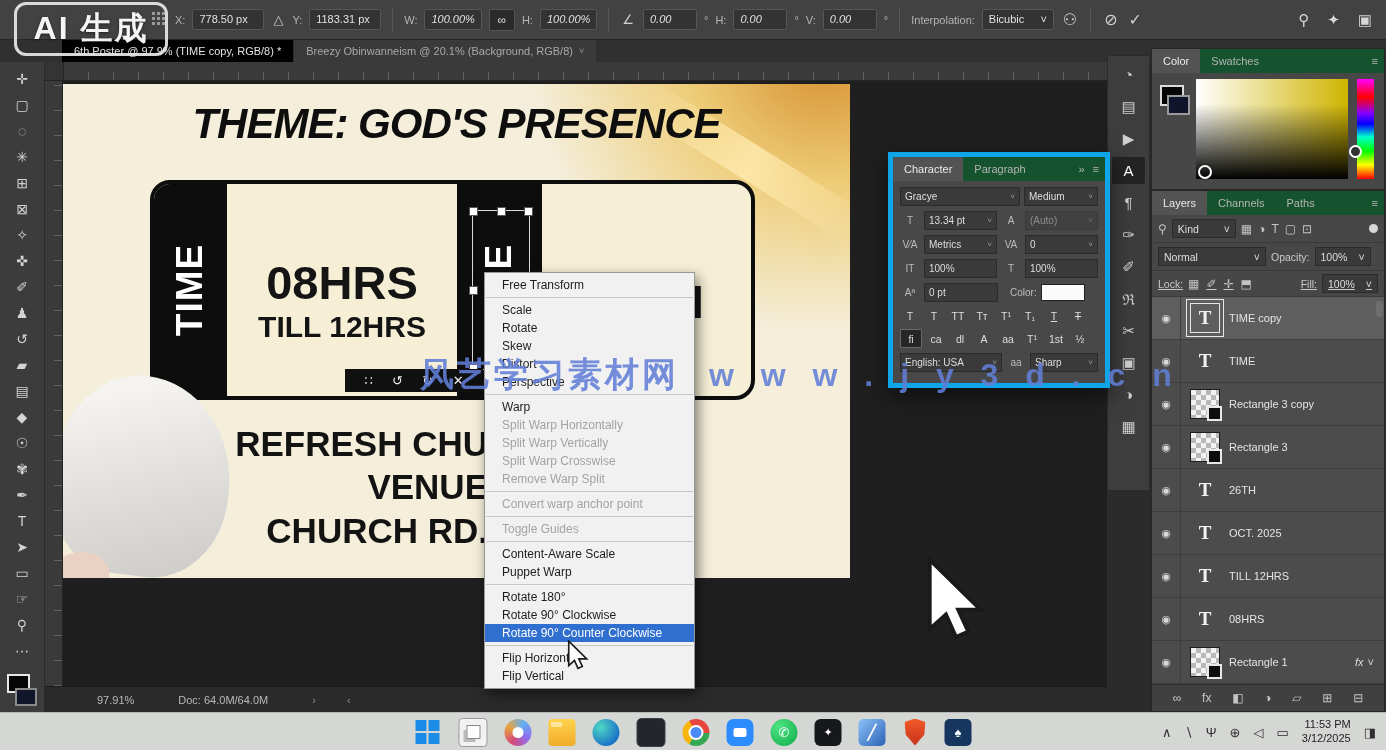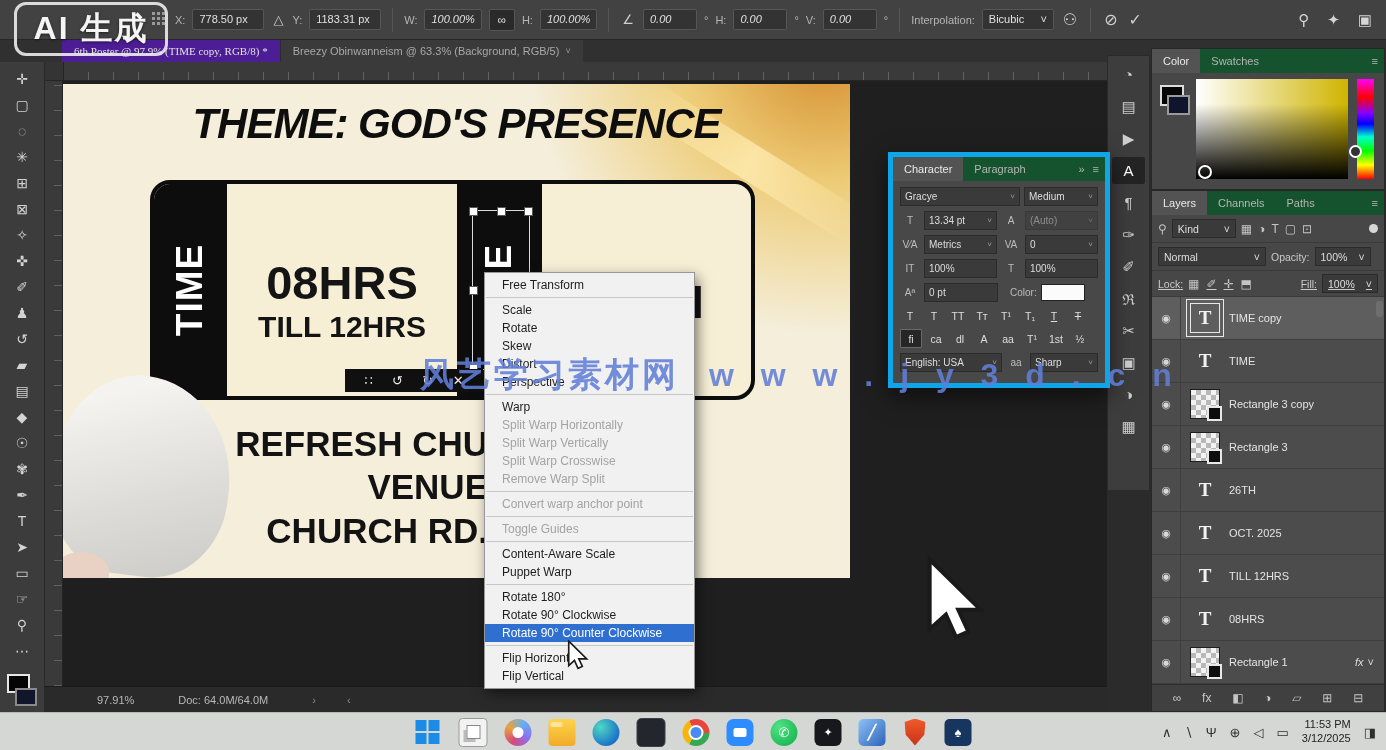--- a/index.html
+++ b/index.html
@@ -28,21 +28,21 @@
      color:#f4f4f4;font-size:32px;font-weight:bold;display:flex;align-items:center;justify-content:center;
      z-index:75;text-shadow:0 1px 3px rgba(0,0,0,.55);letter-spacing:2px;}
   .wm{left:420px;top:352px;z-index:70;display:flex;gap:30px;align-items:baseline;
       font-weight:bold;color:rgba(97,126,215,.88);white-space:nowrap;}
   .wm .cn{font-size:34px;letter-spacing:3px;}
   .wm .url{font-size:32px;letter-spacing:9px;}
 
   
   .tab-bar{left:0;top:40px;width:1386px;height:22px;background:#303030;display:flex;padding-left:62px;box-sizing:border-box;}
   .doc-tab{height:22px;display:flex;align-items:center;gap:6px;padding:0 12px;font-size:11px;white-space:nowrap;}
-  .doc-tab.active{background:#4c1d95;color:#e2e2e2;font-family:Liberation Serif, serif;}
+  .doc-tab.active{background:#000000;color:#e2e2e2;}
   .doc-tab.inactive{background:#3a3a3a;color:#a8a8a8;border-left:1px solid #2c2c2c;}
   .doc-tab .chev{font-size:9px;color:#9a9a9a;}
 
   
   .toolbar{left:0;top:62px;width:45px;height:650px;background:#3c3c3c;border-right:1px solid #2a2a2a;
      display:flex;flex-direction:column;align-items:center;padding:4px 0 6px;box-sizing:border-box;gap:1px;}
   .tool{width:30px;height:25px;color:#d4d4d4;font-size:14px;display:flex;align-items:center;justify-content:center;flex:0 0 auto;}
   .fgbg{margin-top:auto;position:relative;width:32px;height:32px;flex:0 0 auto;}
   .fgsw{position:absolute;left:1px;top:0;width:19px;height:15px;background:#050505;border:2px solid #e6e6e6;}
   .bgsw{position:absolute;right:1px;bottom:0;width:18px;height:14px;background:#11162b;border:2px solid #8a8a8a;}
@@ -260,21 +260,21 @@
       <span>✦</span>
       <span>▣</span>
     </span>
   </div>
 
   <div class="tab-bar abs">
     <div class="doc-tab active">
       <span>6th Poster @ 97.9% (TIME copy, RGB/8) *</span>
     </div>
     <div class="doc-tab inactive">
-      <span>Breezy Obinwanneism @ 63.3% (Background, RGB/5)</span>
+      <span>Breezy Obinwanneism @ 20.1% (Background, RGB/8)</span>
       <span class="chev">˅</span>
     </div>
   </div>
 
   <div class="toolbar abs">
 
     <span class="tool">✛</span>
       <span class="tool">▢</span>
       <span class="tool">◌</span>
       <span class="tool">✳</span>

